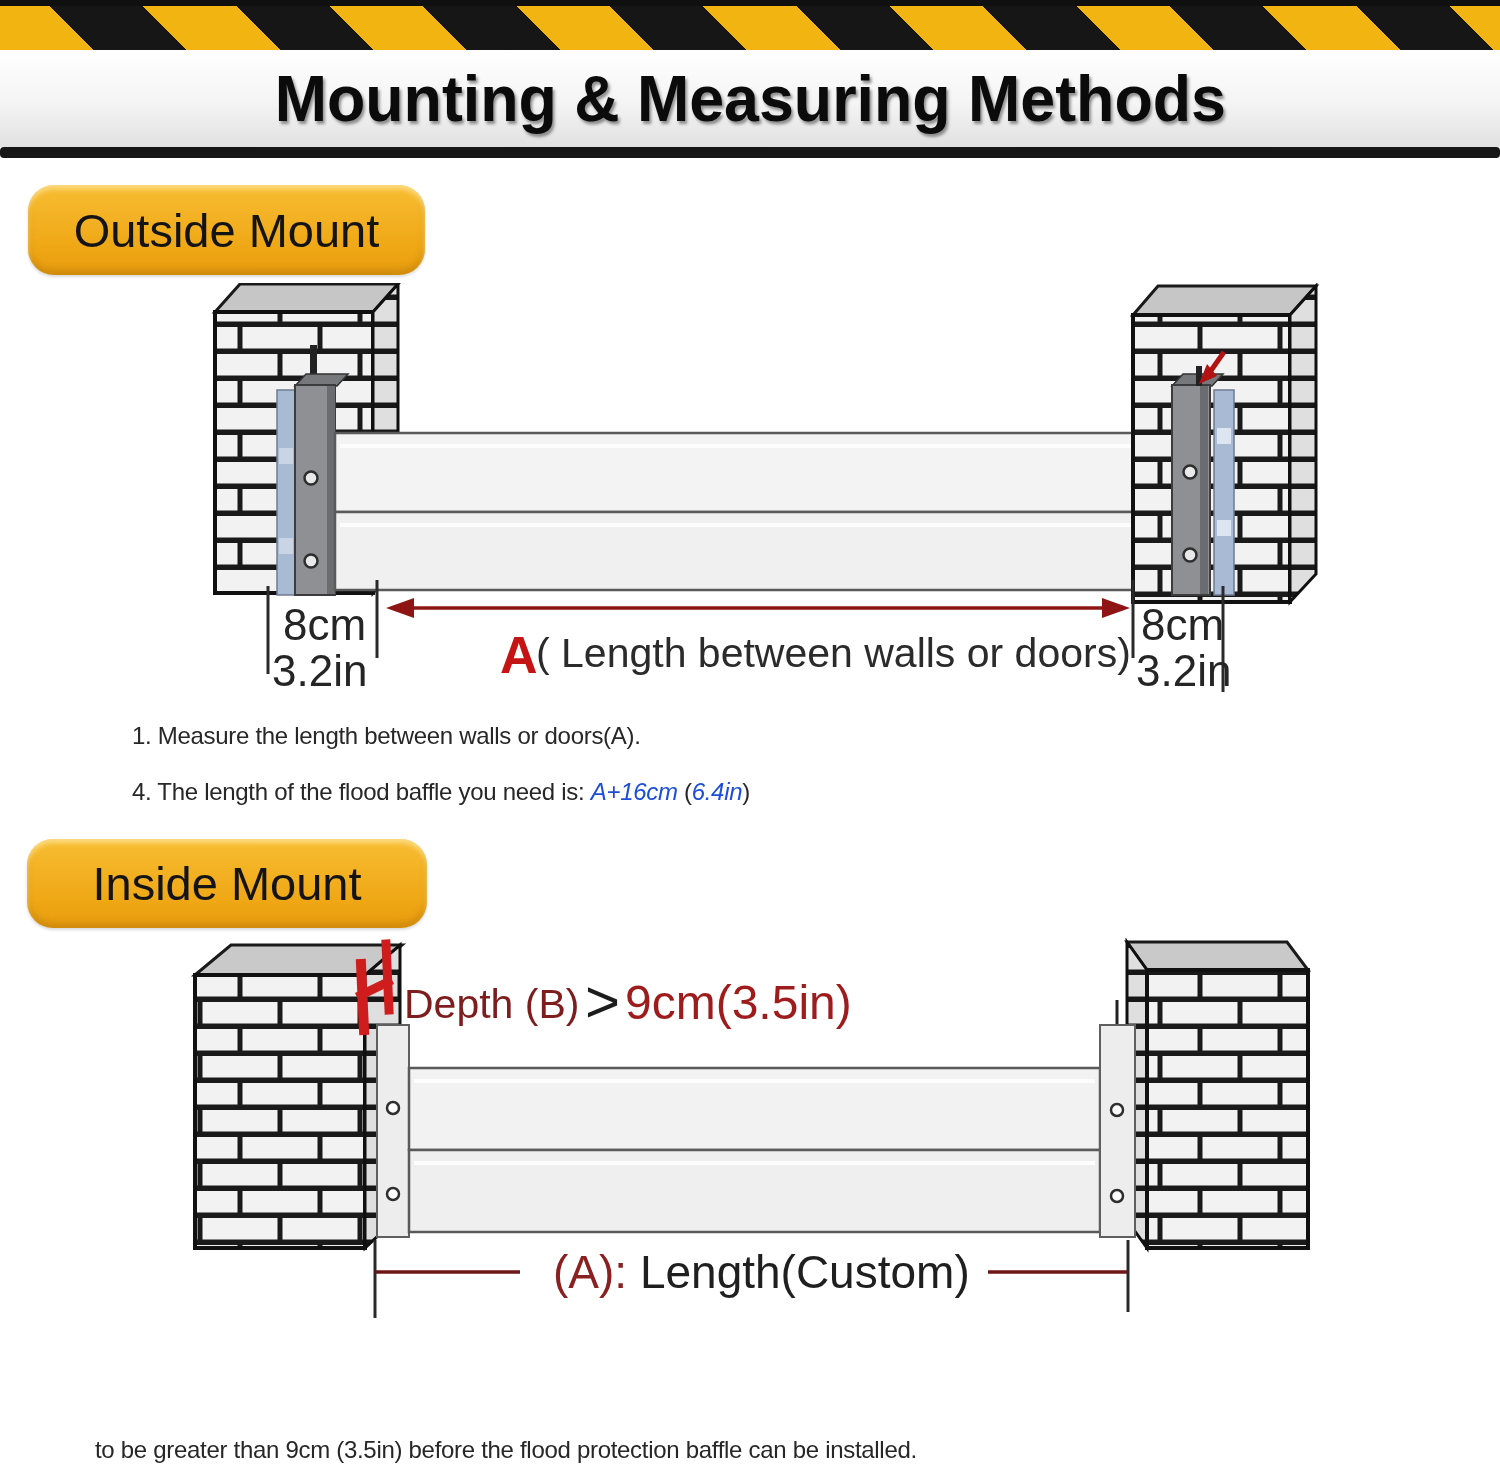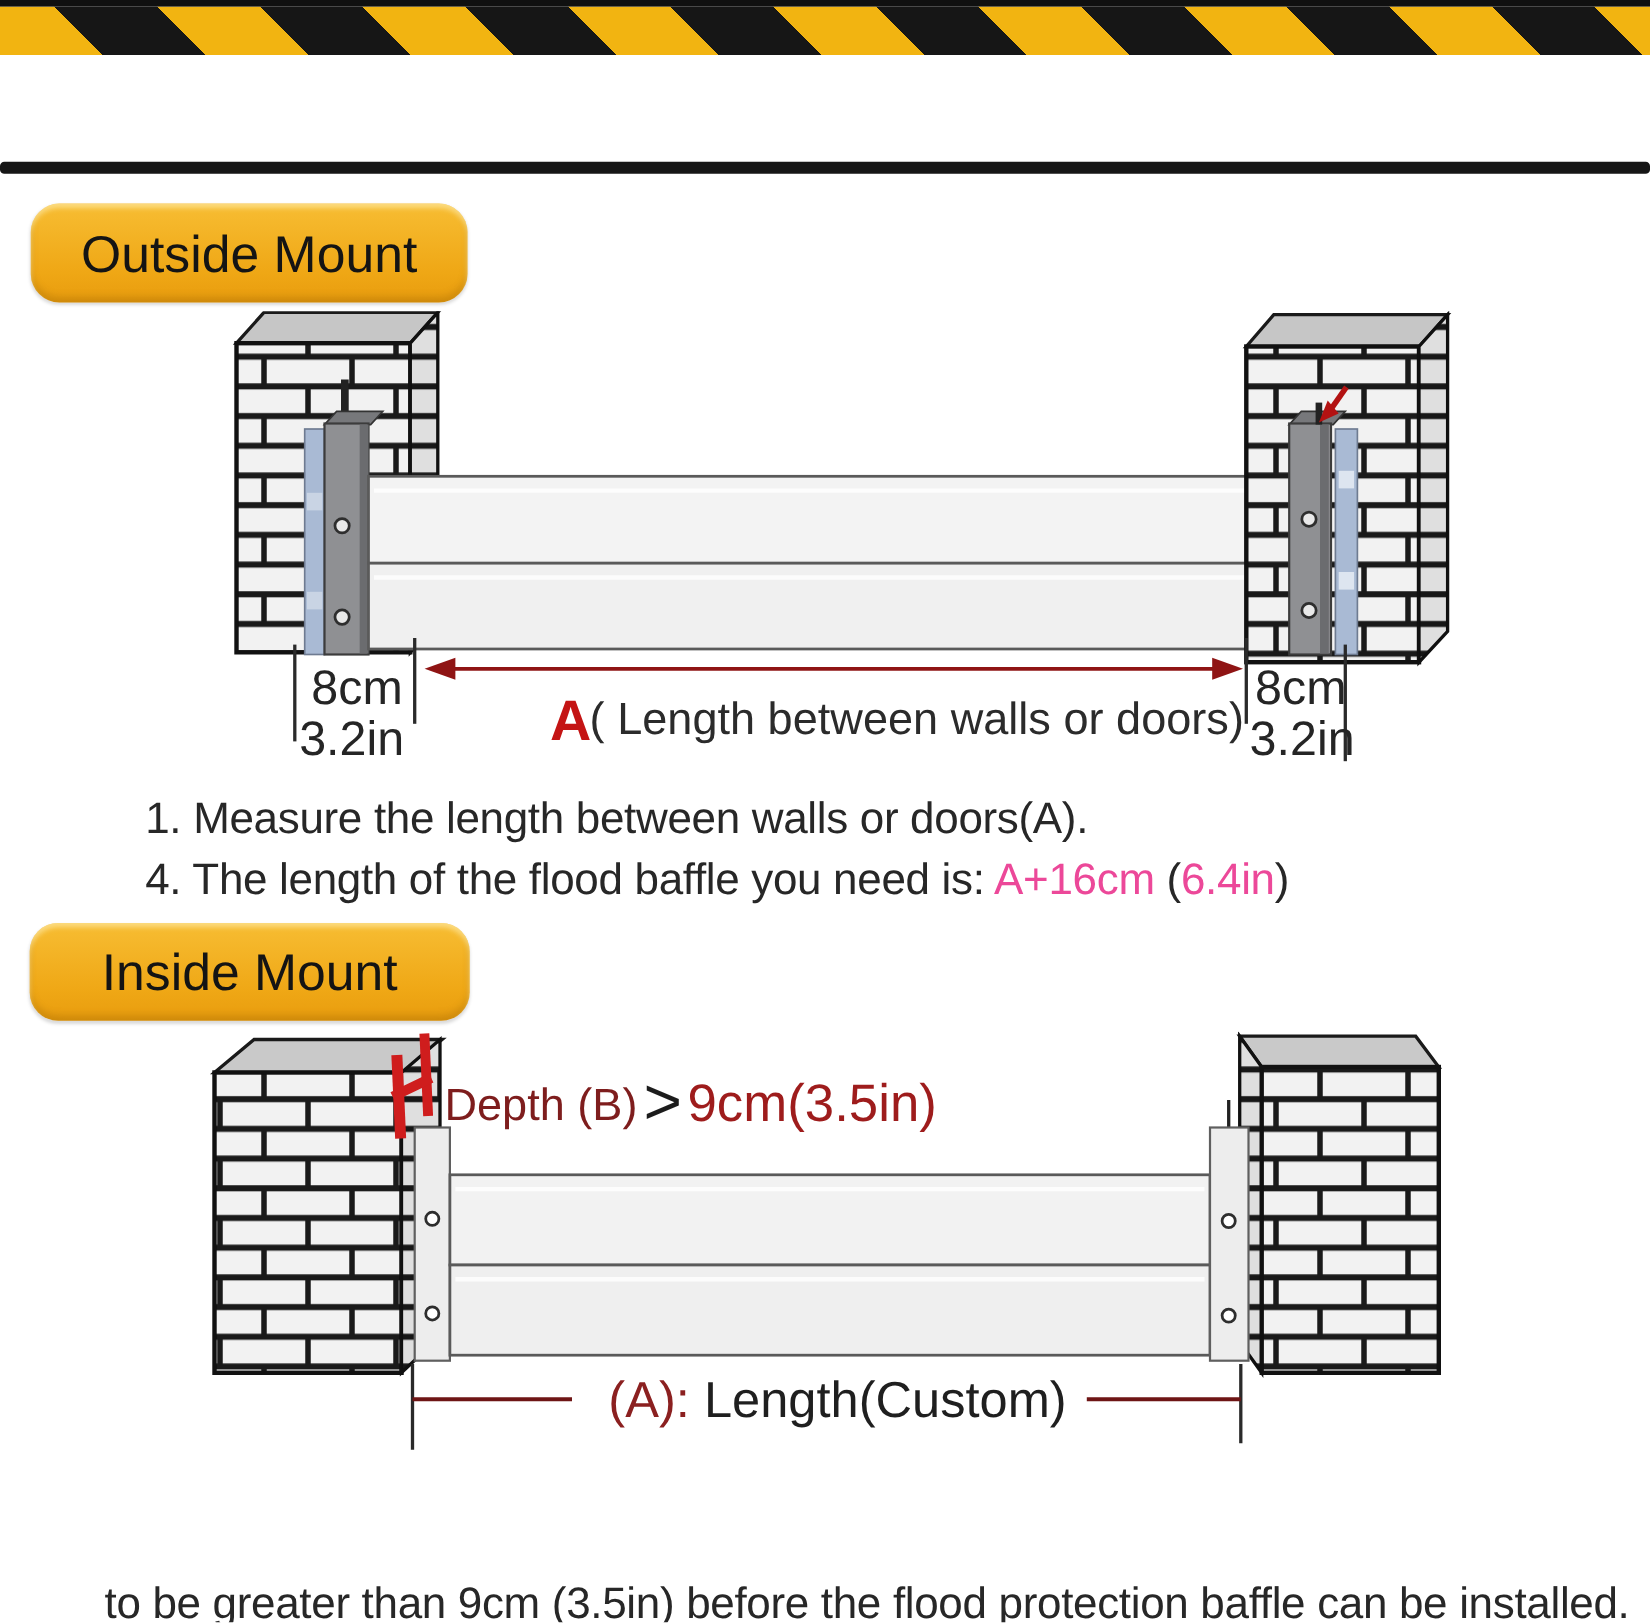--- a/index.html
+++ b/index.html
@@ -35,34 +35,37 @@
     color:#141414;font-size:47px;white-space:nowrap;
   }
   #badge-outside{left:28px;top:185px;width:397px;height:90px;}
   #badge-inside{left:27px;top:839px;width:400px;height:89px;}
   
   .diagram{position:absolute;left:0;}
   #diagram-outside{top:283px;}
   #diagram-inside{top:938px;}
   svg text{font-family:"Liberation Sans", sans-serif;}
   
-  .step{position:absolute;font-size:40px;color:#272727;letter-spacing:-0.3px;white-space:nowrap;}
-  .maroon{color:#ec4899;}
+  .step{position:absolute;font-size:24px;color:#272727;letter-spacing:-0.3px;white-space:nowrap;}
+  .maroon{color:#1d4ed8;font-style:italic;}
   #out-step1{left:132px;top:722px;}
   #out-step2{left:132px;top:778px;}
   #in-step1{left:98px;top:1340px;}
   #in-step2{left:98px;top:1396px;}
   #in-step3{left:95px;top:1436px;}
 </style>
 </head>
 <body>
 
 <div id="page">
 
   <div class="caution-stripe"></div>
+  <div class="title-band">
+    <div class="page-title">Mounting &amp; Measuring Methods</div>
+  </div>
   <div class="header-bar"></div>
 
   <div class="badge" id="badge-outside">
     <span>Outside Mount</span>
   </div>
   <div class="badge" id="badge-inside">
     <span>Inside Mount</span>
   </div>
 
   <svg class="diagram" id="diagram-outside" width="1500" height="420" viewBox="0 283 1500 420">

